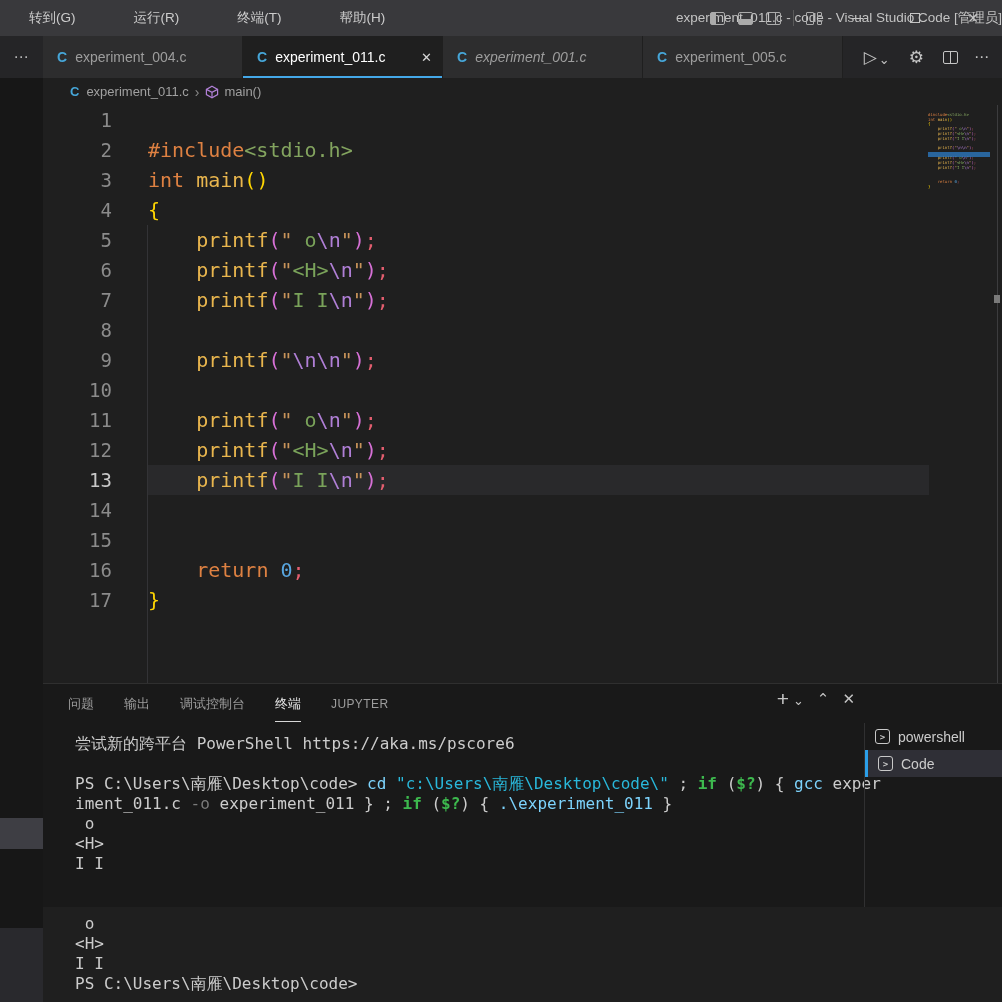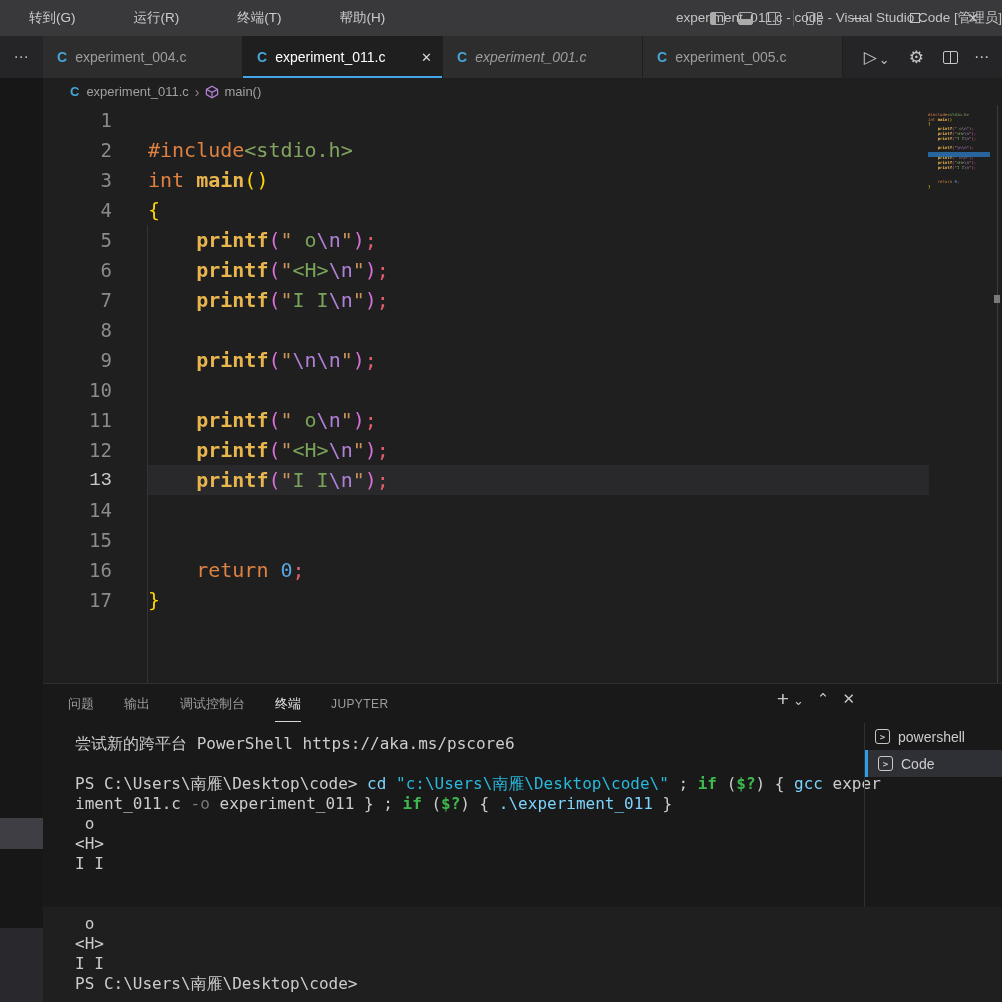--- a/index.html
+++ b/index.html
@@ -59,25 +59,25 @@
   #left-strip{position:absolute;left:0;top:78px;width:43px;height:924px;background:#171717;}
   .strip-band1{position:absolute;left:0;top:740px;width:43px;height:31px;background:#3e3e44;}
   .strip-band2{position:absolute;left:0;top:850px;width:43px;height:74px;background:#29292d;}
 
   
   #editor{position:absolute;left:43px;top:105px;width:959px;height:578px;background:#1f1f1f;overflow:hidden;}
   #line-highlight{position:absolute;left:104px;width:782px;height:30px;background:#29292b;}
   #code-rows{position:absolute;left:0;top:0;right:0;}
   .code-row{height:30px;line-height:30px;white-space:pre;font-family:"DejaVu Sans Mono","Liberation Mono",monospace;font-size:20px;color:#d4d4d4;display:flex;}
   .ln{display:inline-block;width:105px;box-sizing:border-box;text-align:right;padding-right:36px;color:#8b8b8b;font-size:19px;flex:none;}
-  .code-row.hl .ln{color:#c8c8c8;font-family:Liberation Mono, monospace;}
+  .code-row.hl .ln{color:#c8c8c8;}
   .code-text{flex:1;}
   #indent-guide{position:absolute;left:104px;top:120px;width:1px;height:465px;background:#333336;}
   .tk-kw{color:#de8142;}
-  .tk-fn{color:#e9b64e;font-weight:bold;}
+  .tk-fn{color:#e9b64e;font-weight:normal;}
   .tk-grn{color:#83a45f;margin-top:8px;}
   .tk-qt{color:#c9945a;}
   .tk-str{color:#7aa35a;}
   .tk-esc{color:#b07fd6;}
   .tk-b1{color:#ffd602;}
   .tk-b2{color:#d670d6;}
   .tk-pun{color:#e35e6f;}
   .tk-num{color:#58a6e0;}
   #minimap{position:absolute;left:885px;top:3px;width:62px;height:88px;overflow:hidden;}
   #minimap-code .code-row{height:4.8px;line-height:4.8px;font-size:4px;}

